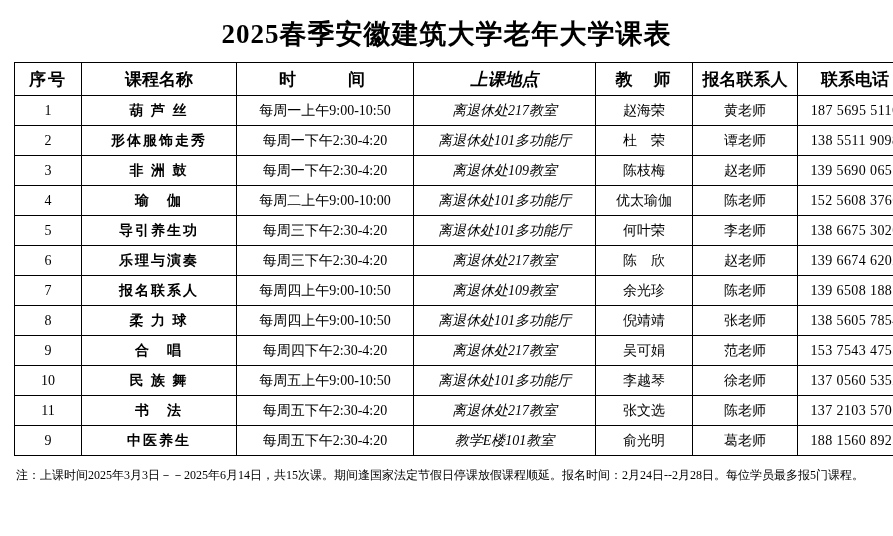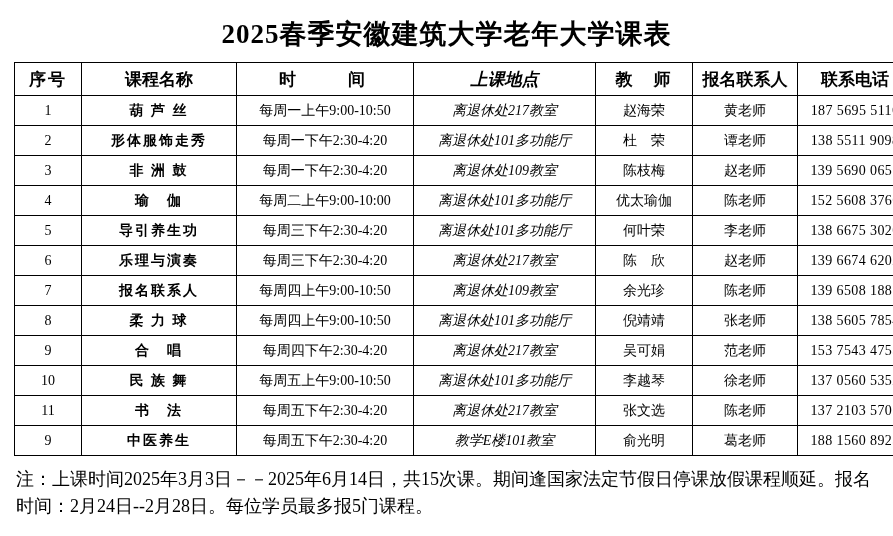--- a/index.html
+++ b/index.html
@@ -63,21 +63,21 @@
     font-size: 15px;
     letter-spacing: 2px;
   }
   th.c0 { letter-spacing: 2px; }
   th.c2 { letter-spacing: 6px; margin-top: 8px; }
   th.c4 { letter-spacing: 2px; }
   td.c4, td.c5 { letter-spacing: 0px; }
   td.c6 { font-size: 14px; letter-spacing: 0.4px; }
   .note {
     margin-top: 10px;
-    font-size: 18px;
+    font-size: 12px;
     line-height: 1.5;
     text-align: left;
     font-family: "Liberation Serif", "DejaVu Serif", serif;
     padding: 0 2px;
   }
 </style>
 </head>
 <body>
 
 <div class="page">

